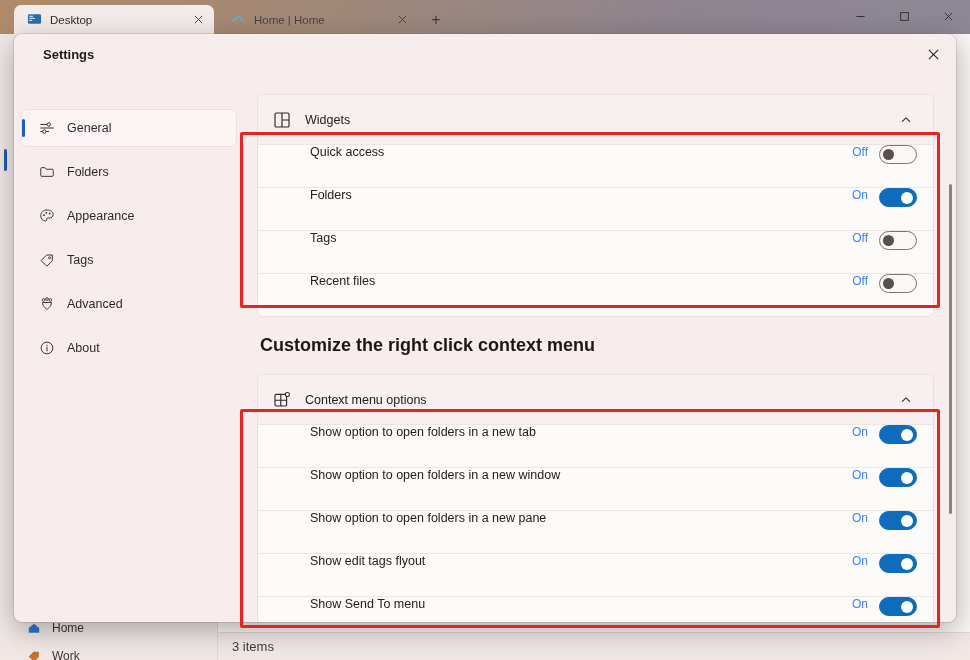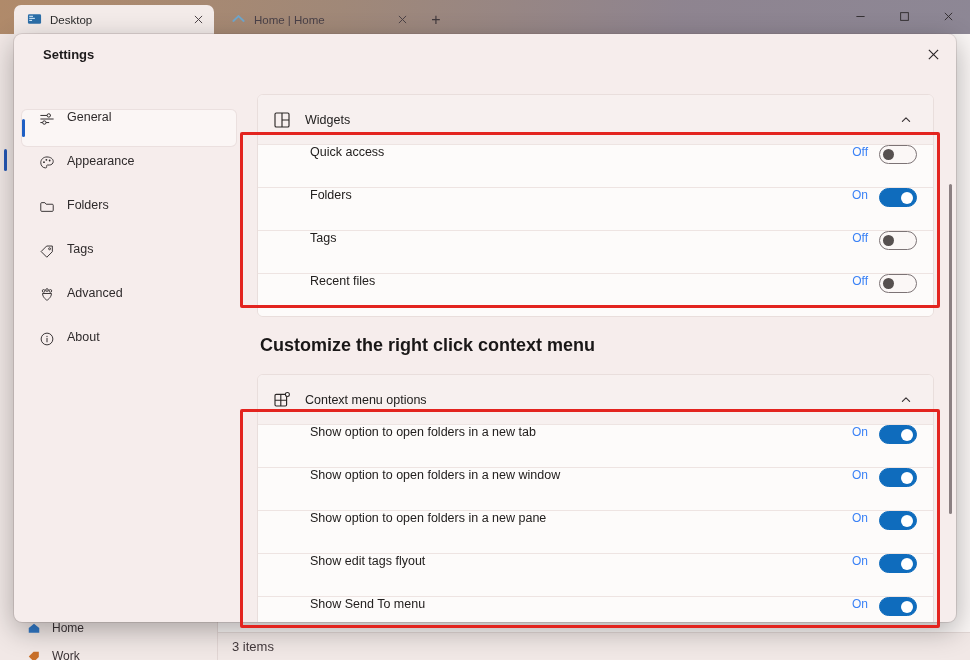--- a/index.html
+++ b/index.html
@@ -176,20 +176,21 @@
     top: 40px; left: 0;
     width: 230px;
     height: 548px;
     padding: 36px 0 0 0;
   }
   .nav-item {
     position: relative;
     margin: 0 8px 8px 8px;
     height: 36px;
     display: flex;
+    align-items: center;
     gap: 12px;
     padding-left: 16px;
     border-radius: 5px;
     font-size: 12.5px;
     color: #2e2a2b;
   }
   .nav-item.selected {
     background: #fbf6f5;
     box-shadow: 0 0 0 1px rgba(160,140,140,.13);
   }
@@ -443,36 +444,36 @@
           <circle cx="11" cy="5" r="1.9" fill="#fbf6f5" stroke="#2e2a2b" stroke-width="1.1"></circle>
           <circle cx="6" cy="13" r="1.9" fill="#fbf6f5" stroke="#2e2a2b" stroke-width="1.1"></circle>
         </svg>
       </span>
       <span>General</span>
     </div>
 
     <div class="nav-item">
       <span class="nav-ico">
         <svg width="16" height="16" viewBox="0 0 18 18">
+          <path d="M2 5.2 A1.1 1.1 0 0 1 3.1 4.1 L6.6 4.1 L8.1 5.9 L14.9 5.9 A1.1 1.1 0 0 1 16 7 L16 12.8 A1.1 1.1 0 0 1 14.9 13.9 L3.1 13.9 A1.1 1.1 0 0 1 2 12.8 Z" stroke="#2e2a2b" stroke-width="1.05" fill="none" stroke-linejoin="round"></path>
+        </svg>
+      </span>
+      <span>Folders</span>
+    </div>
+
+    <div class="nav-item">
+      <span class="nav-ico">
+        <svg width="16" height="16" viewBox="0 0 18 18">
           <path d="M9 2.2 C4.8 2.2 2 5 2 8.7 C2 12 4.3 14.5 7.3 14.5 C8.6 14.5 8.9 13.6 8.6 12.9 C8.2 12 8.8 11.3 9.7 11.3 L11.6 11.3 C14 11.3 16 9.6 16 7.3 C16 4.3 12.9 2.2 9 2.2 Z" stroke="#2e2a2b" stroke-width="1.05" fill="none"></path>
           <circle cx="5.6" cy="8.1" r="1" fill="#2e2a2b"></circle>
           <circle cx="8.3" cy="5.4" r="1" fill="#2e2a2b"></circle>
           <circle cx="12" cy="6.2" r="1" fill="#2e2a2b"></circle>
         </svg>
       </span>
       <span>Appearance</span>
-    </div>
-
-    <div class="nav-item">
-      <span class="nav-ico">
-        <svg width="16" height="16" viewBox="0 0 18 18">
-          <path d="M2 5.2 A1.1 1.1 0 0 1 3.1 4.1 L6.6 4.1 L8.1 5.9 L14.9 5.9 A1.1 1.1 0 0 1 16 7 L16 12.8 A1.1 1.1 0 0 1 14.9 13.9 L3.1 13.9 A1.1 1.1 0 0 1 2 12.8 Z" stroke="#2e2a2b" stroke-width="1.05" fill="none" stroke-linejoin="round"></path>
-        </svg>
-      </span>
-      <span>Folders</span>
     </div>
 
     <div class="nav-item">
       <span class="nav-ico">
         <svg width="16" height="16" viewBox="0 0 18 18">
           <path d="M2.4 9.6 L8.6 3.4 L15 3.4 L15 9.8 L8.8 16 Z" stroke="#2e2a2b" stroke-width="1.05" fill="none" stroke-linejoin="round"></path>
           <circle cx="11.9" cy="6.5" r="1.1" stroke="#2e2a2b" stroke-width="1" fill="none"></circle>
         </svg>
       </span>
       <span>Tags</span>

